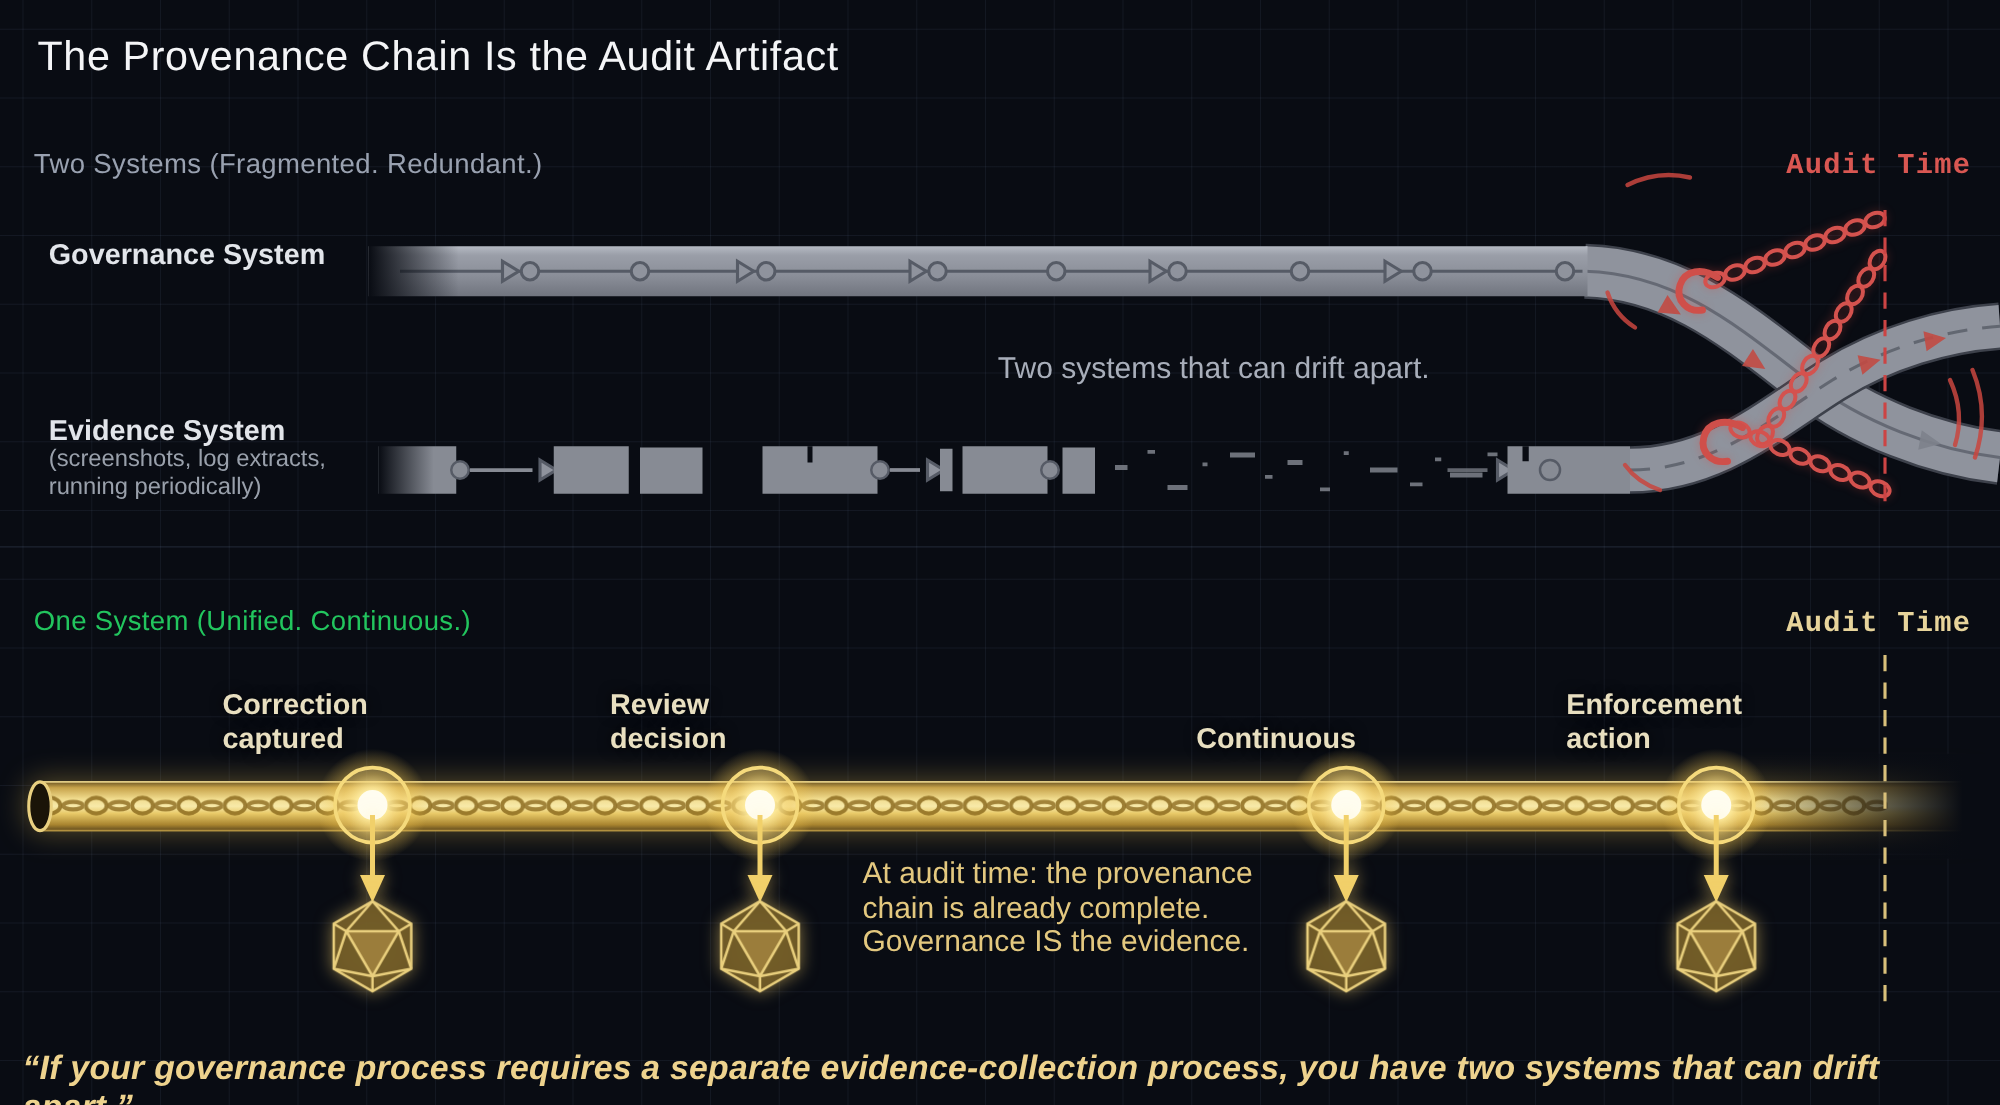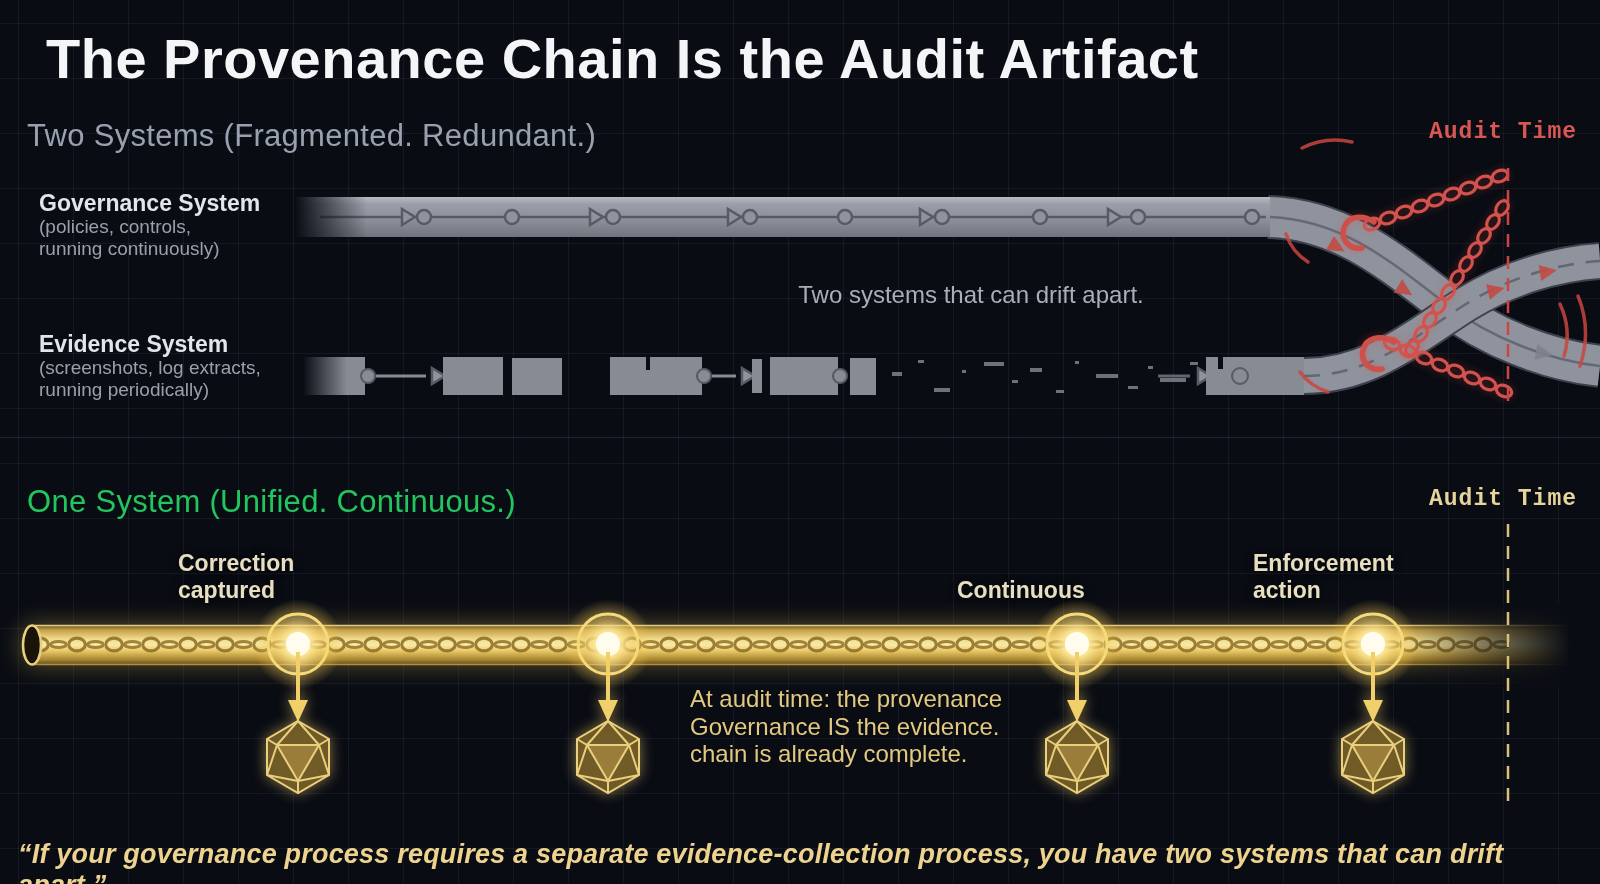--- a/index.html
+++ b/index.html
@@ -11,22 +11,22 @@
   }
   .stage::before{
     content:"";position:absolute;inset:0;
     background-image:
       linear-gradient(to right, rgba(110,130,170,.10) 1px, transparent 1px),
       linear-gradient(to bottom, rgba(110,130,170,.10) 1px, transparent 1px);
     background-size:55px 55px;background-position:18px 23px;
     pointer-events:none;
   }
   .abs{position:absolute;}
-  .page-title{left:46px;top:26px;font-size:56px;font-weight:700;color:#f4f5f7;letter-spacing:.5px;}
-  .sec-head{font-size:31px;font-weight:500;letter-spacing:.3px;}
+  .page-title{left:30px;top:26px;font-size:33px;font-weight:400;color:#f4f5f7;letter-spacing:.5px;}
+  .sec-head{font-size:22px;font-weight:500;letter-spacing:.3px;}
   .head-gray{left:27px;top:118px;color:#99a1b0;}
   .head-gold{left:27px;top:484px;color:#22c55e;}
   .audit-label{right:23px;font-family:"Liberation Mono","DejaVu Sans Mono",monospace;font-size:23px;font-weight:700;letter-spacing:1px;}
   .audit-red{top:119px;color:#d95752;}
   .audit-gold{top:486px;color:#e7d49b;}
   .sys-label{left:27px;width:290px;margin-left:12px;}
   .sys-label .t{font-size:23px;font-weight:600;color:#e2e5ea;line-height:26px;}
   .sys-label .s{font-size:19px;color:#99a0ab;line-height:22px;}
   .gov-label{top:190px;}
   .evi-label{top:331px;}
@@ -271,24 +271,20 @@
     </g>
   </svg>
 
   <div class="abs page-title">The Provenance Chain Is the Audit Artifact</div>
 
   <div class="abs sec-head head-gray">Two Systems (Fragmented. Redundant.)</div>
   <div class="abs audit-label audit-red">Audit Time</div>
 
   <div class="abs sys-label gov-label">
     <div class="t">Governance System</div>
-    <div class="s">
-      <span>(policies, controls,</span><br>
-      <span>running continuously)</span>
-    </div>
   </div>
 
   <div class="abs sys-label evi-label">
     <div class="t">Evidence System</div>
     <div class="s">
       <span>(screenshots, log extracts,</span><br>
       <span>running periodically)</span>
     </div>
   </div>
 
@@ -296,29 +292,33 @@
 
   <div class="abs divider"></div>
 
   <div class="abs sec-head head-gold">One System (Unified. Continuous.)</div>
   <div class="abs audit-label audit-gold">Audit Time</div>
 
   <div class="abs node-label" style="left:178px;">
     <span>Correction</span>
     <span>captured</span>
   </div>
+  <div class="abs node-label" style="left:488px;">
+    <span>Review</span>
+    <span>decision</span>
+  </div>
   <div class="abs node-label" style="left:957px;">
     <span>Continuous</span>
     <span></span>
   </div>
   <div class="abs node-label" style="left:1253px;">
     <span>Enforcement</span>
     <span>action</span>
   </div>
 
   <div class="abs annotation">
     <div>At audit time: the provenance</div>
+    <div>chain is already complete.</div>
     <div>Governance IS the evidence.</div>
-    <div>chain is already complete.</div>
   </div>
 
   <div class="abs quote">“If your governance process requires a separate evidence-collection process, you have two systems that can drift apart.”</div>
 </div>
 
 </body></html>

